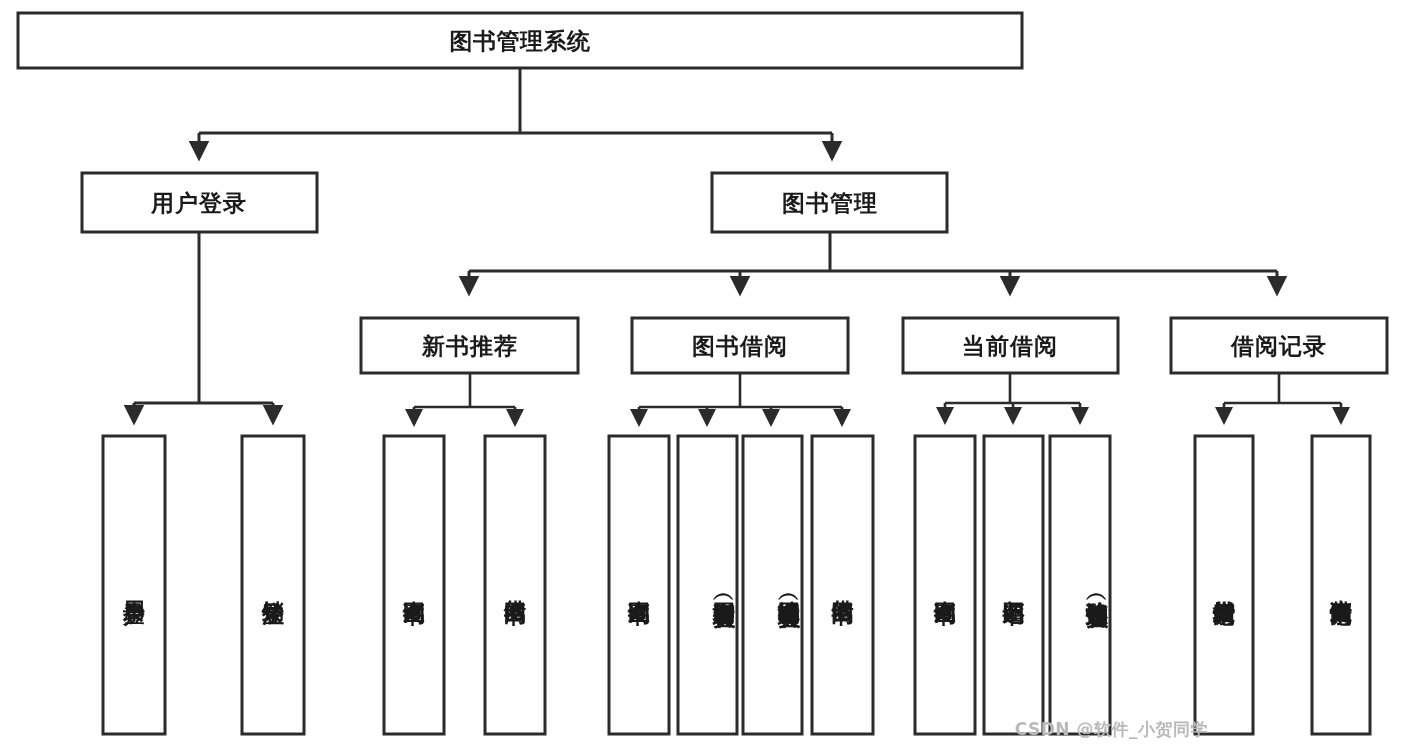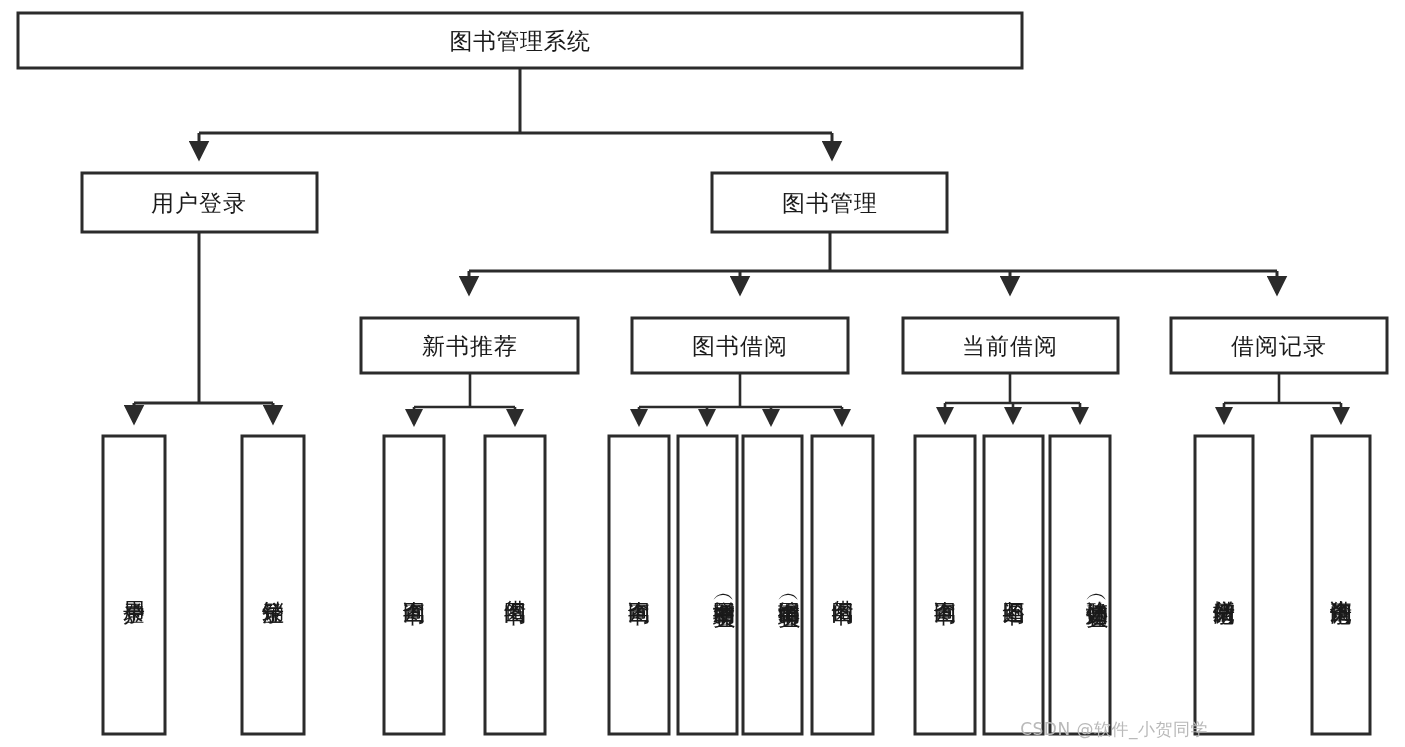--- a/index.html
+++ b/index.html
@@ -12,20 +12,21 @@
     font-family: "DejaVu Sans", "Liberation Sans", sans-serif;
     width: 1405px;
     height: 747px;
     overflow: hidden;
   }
   #diagram-root {
     position: relative;
     width: 1216px;
     height: 747px;
     background: #ffffff;
+    font-weight: bold;
   }
   svg#tree-svg {
     position: absolute;
     top: 0;
     left: 0;
     width: 1405px;
     height: 747px;
     display: block;
   }
   .node-rect {

